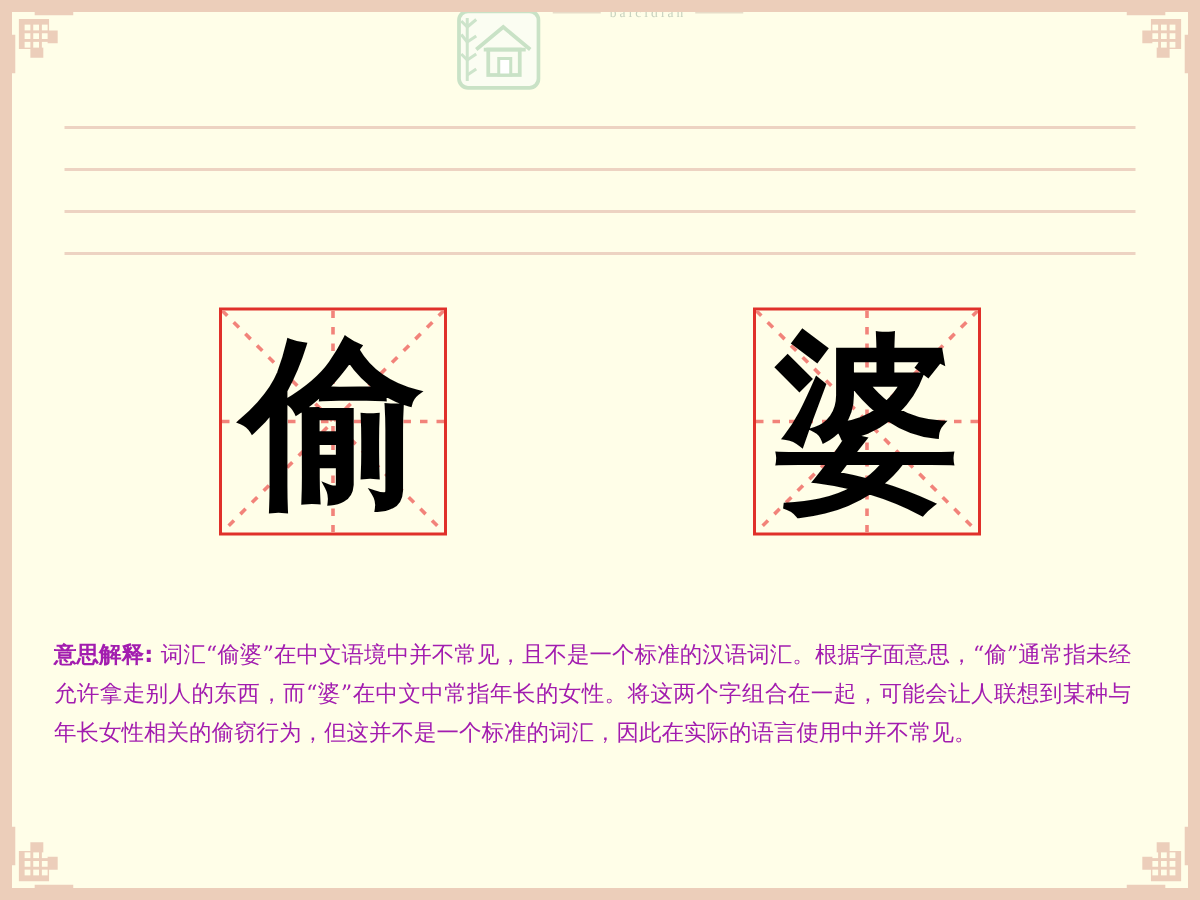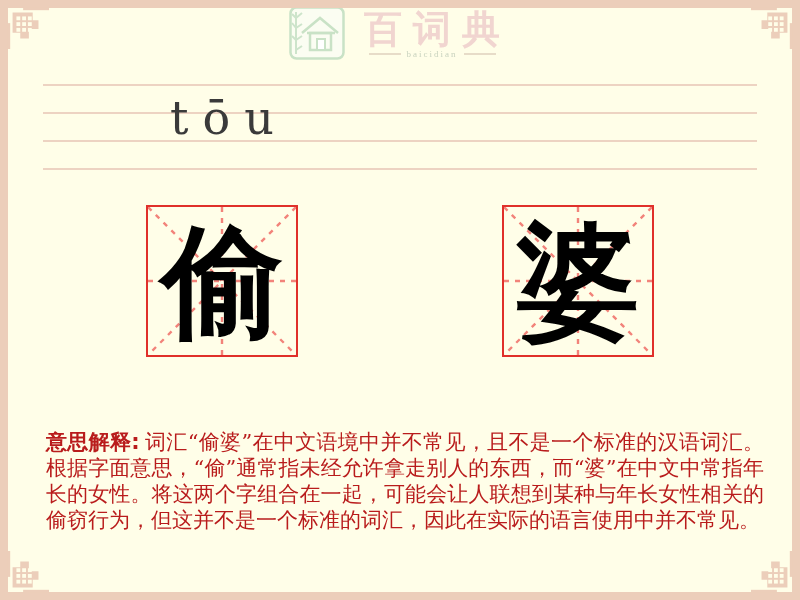--- a/index.html
+++ b/index.html
@@ -35,22 +35,22 @@
 
   
   .char-box{position:absolute;top:205px;width:152px;height:152px;
             border:2px solid #E0302A;box-sizing:border-box;background:#FFFEE8;z-index:2;}
   .box1{left:146px;} .box2{left:502px;}
   .char-box svg.grid{position:absolute;inset:0;width:100%;height:100%;}
   .char{position:absolute;inset:0;display:flex;align-items:center;justify-content:center;
         font-size:122px;font-weight:bold;color:#000;line-height:1;z-index:2;}
 
   
-  .definition{position:absolute;left:46px;top:408px;width:718px;
-              font-size:21px;line-height:26px;color:#b91c1c;text-align:justify;z-index:2;}
+  .definition{position:absolute;left:36px;top:408px;width:718px;
+              font-size:15px;line-height:26px;color:#a21caf;text-align:justify;z-index:2;}
   .definition b{font-family:"DejaVu Sans",sans-serif;font-weight:bold;margin-right:5px;}
 </style>
 </head>
 <body>
 
 <div class="page">
 
   <div class="frame"></div>
 
   <svg class="corner tl" viewBox="0 0 48 48">
@@ -134,35 +134,33 @@
         <path d="M7 12 l6 -5 M7 12 l-4 -4 M7 22 l6 -4 M7 22 l-4 -5 M7 34 l6 -4 M7 34 l-4 -4 M7 44 l6 -4"></path>
       </g>
       <g stroke="#C9E2C6" stroke-width="2.5" fill="none">
         <path d="M13 27 L31 12 L49 27"></path>
         <path d="M18 27 H46"></path>
         <rect x="21" y="27" width="21" height="17"></rect>
       </g>
       <rect x="28" y="33" width="8" height="11" fill="#FFFFFF" stroke="#C9E2C6" stroke-width="2"></rect>
     </svg>
     <div class="brand-col">
-      <div class="brand">百词典</div>
       <div class="subtitle-row">
         <span class="dash"></span>
         <span class="subtitle">baicidian</span>
         <span class="dash"></span>
       </div>
     </div>
   </div>
 
   <div class="guide-line gl1"></div>
   <div class="guide-line gl2"></div>
   <div class="guide-line gl3"></div>
   <div class="guide-line gl4"></div>
 
-  <div class="pinyin py1">tōu</div>
 
   <div class="char-box box1">
     <svg class="grid" viewBox="0 0 148 148" preserveAspectRatio="none">
       <g stroke="#F2837A" stroke-width="2.4" stroke-dasharray="5 6" fill="none">
         <line x1="0" y1="0" x2="148" y2="148"></line>
         <line x1="148" y1="0" x2="0" y2="148"></line>
         <line x1="74" y1="0" x2="74" y2="148"></line>
         <line x1="0" y1="74" x2="148" y2="74"></line>
       </g>
     </svg>

